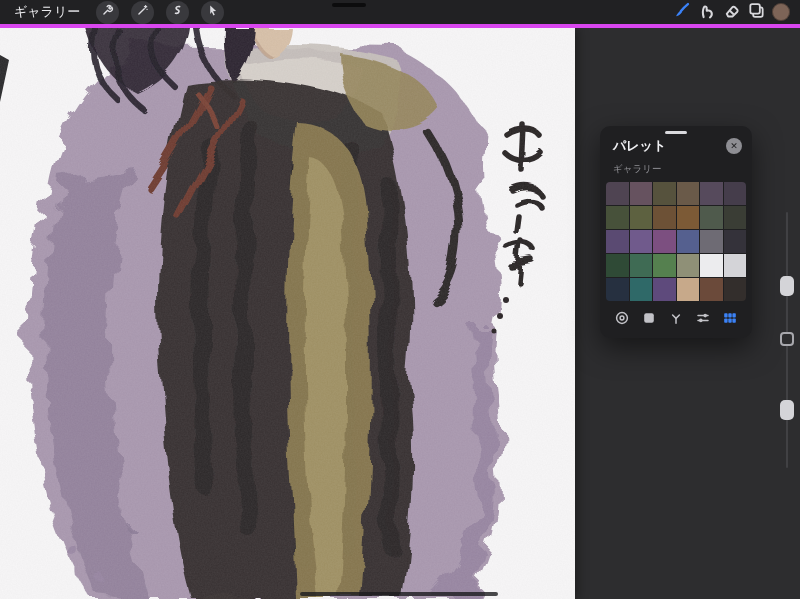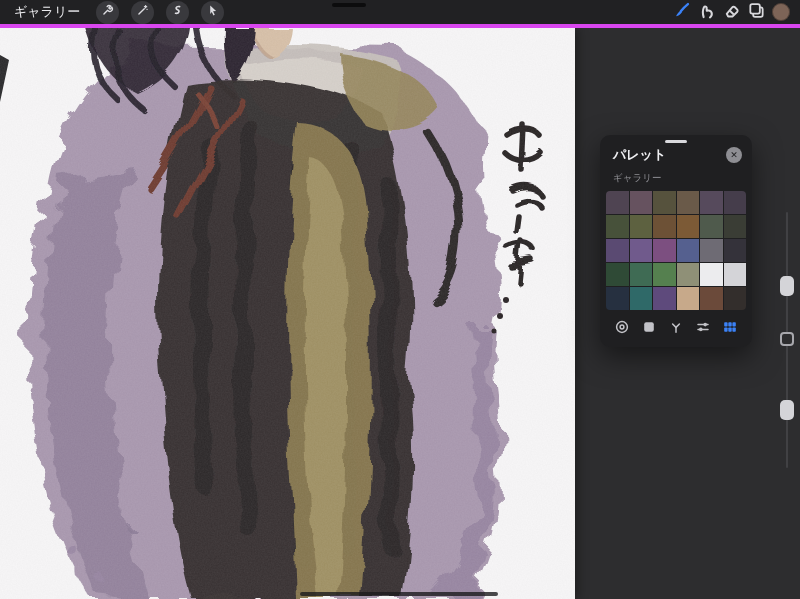--- a/index.html
+++ b/index.html
@@ -24,21 +24,21 @@
                border-radius:2px; background:#0c0c0d; }
 
   
   .canvas-area { position:absolute; top:28px; left:0; width:575px; height:571px;
                  background:#f8f7f8; box-shadow:3px 0 10px rgba(0,0,0,.35); }
   .canvas-area svg { display:block; width:575px; height:571px; }
   .home-indicator { position:absolute; left:300px; bottom:3px; width:198px; height:4px;
                     border-radius:2px; background:rgba(28,28,30,.8); z-index:5; }
 
   
-  .palette-panel { position:absolute; left:600px; top:135px; width:152px;
+  .palette-panel { position:absolute; left:600px; top:126px; width:152px;
                    background:#1f1f21; border-radius:10px; padding-bottom:8px;
                    box-shadow:0 10px 28px rgba(0,0,0,.5); z-index:10; }
   .panel-grip { width:22px; height:3px; border-radius:2px; background:#d9d9dd; margin:5px auto 2px; }
   .panel-head { display:flex; align-items:center; justify-content:space-between; padding:0 10px 0 13px; height:20px; }
   .panel-title { font-size:13px; font-weight:bold; color:#f1f1f4; }
   .close-btn { width:16px; height:16px; border-radius:50%; background:#8e8e93; color:#222224;
                font-size:9px; line-height:16px; text-align:center; padding:0; }
   .panel-sub { font-size:9.5px; color:#8f8f94; padding:7px 13px 6px; }
   .swatch-grid { display:grid; grid-template-columns:repeat(6,1fr); gap:1px;
                  margin:0 6px; border-radius:4px; overflow:hidden; }

